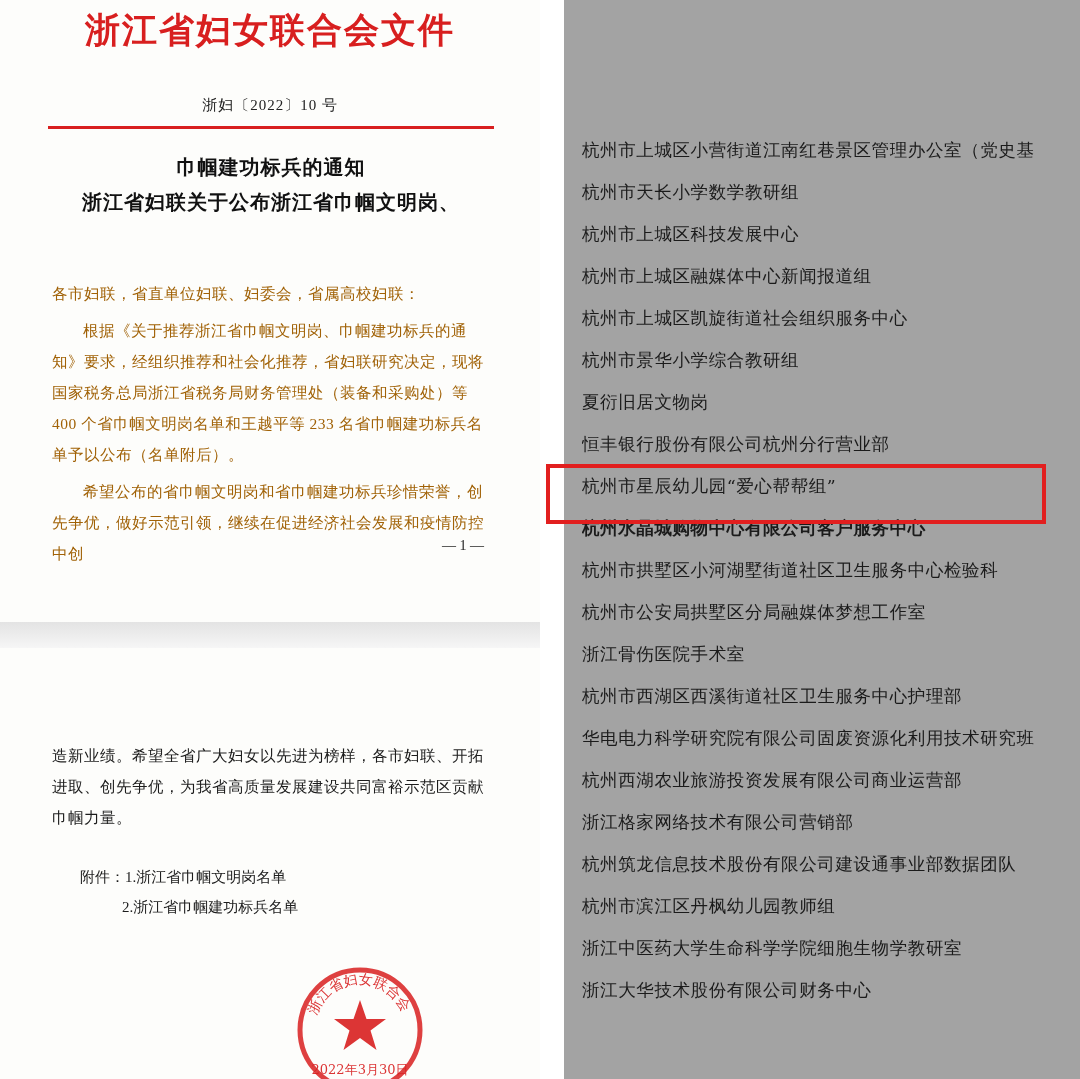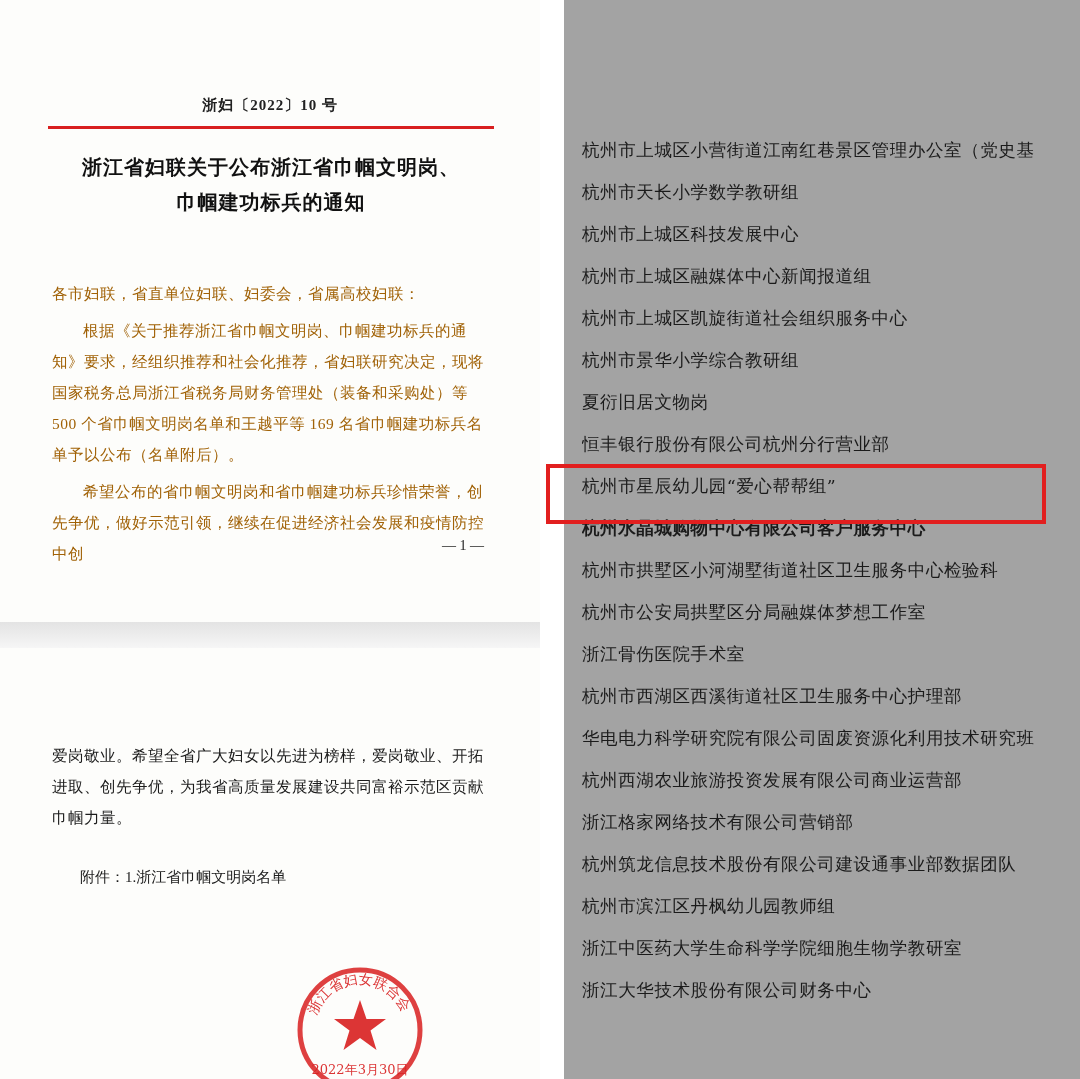--- a/index.html
+++ b/index.html
@@ -50,21 +50,20 @@
 
   .doc-number {
     position: absolute;
     left: 0;
     top: 96px;
     width: 540px;
     text-align: center;
     font-size: 15px;
     letter-spacing: 1px;
     color: #222;
-    font-weight: bold;
   }
 
   .red-rule {
     position: absolute;
     left: 48px;
     top: 126px;
     width: 446px;
     height: 3px;
     background: #d81f1f;
   }
@@ -196,48 +195,52 @@
     pointer-events: none;
   }
 </style>
 </head>
 <body>
 
 <div class="page">
 
   <div class="doc-left">
 
+    <div class="doc-header">
+      <div class="doc-header-title">浙江省妇女联合会文件</div>
+    </div>
 
     <div class="doc-number">浙妇〔2022〕10 号</div>
 
     <div class="red-rule"></div>
 
     <div class="doc-title">
+      <div>巾帼建功标兵的通知</div>
       <div>浙江省妇联关于公布浙江省巾帼文明岗、</div>
-      <div>巾帼建功标兵的通知</div>
     </div>
 
     <div class="doc-body">
       <p>各市妇联，省直单位妇联、妇委会，省属高校妇联：</p>
-      <p class="indent">根据《关于推荐浙江省巾帼文明岗、巾帼建功标兵的通知》要求，经组织推荐和社会化推荐，省妇联研究决定，现将国家税务总局浙江省税务局财务管理处（装备和采购处）等 500 个省巾帼文明岗名单和王越平等 169 名省巾帼建功标兵名单予以公布（名单附后）。</p>
+      <p class="indent">根据《关于推荐浙江省巾帼文明岗、巾帼建功标兵的通知》要求，经组织推荐和社会化推荐，省妇联研究决定，现将国家税务总局浙江省税务局财务管理处（装备和采购处）等 400 个省巾帼文明岗名单和王越平等 233 名省巾帼建功标兵名单予以公布（名单附后）。</p>
       <p class="indent">希望公布的省巾帼文明岗和省巾帼建功标兵珍惜荣誉，创先争优，做好示范引领，继续在促进经济社会发展和疫情防控中创</p>
     </div>
 
     <div class="page-mark">— 1 —</div>
 
     <div class="page-gap"></div>
 
     <div class="doc-body-2">
-      <p>爱岗敬业。希望全省广大妇女以先进为榜样，爱岗敬业、开拓进取、创先争优，为我省高质量发展建设共同富裕示范区贡献巾帼力量。</p>
+      <p>造新业绩。希望全省广大妇女以先进为榜样，各市妇联、开拓进取、创先争优，为我省高质量发展建设共同富裕示范区贡献巾帼力量。</p>
     </div>
 
     <div class="attachments">
       <div>
         <span>附件：</span><span>1.浙江省巾帼文明岗名单</span>
       </div>
+      <div class="att-line-2">2.浙江省巾帼建功标兵名单</div>
     </div>
 
     <div class="seal">
       <svg width="136" height="136" viewBox="0 0 136 136">
         <circle cx="68" cy="68" r="60" fill="none" stroke="#d81f1f" stroke-width="5" opacity="0.85"></circle>
         <path d="M68 38 L74.5 57 L94 57 L78.5 68.5 L84.5 88 L68 76 L51.5 88 L57.5 68.5 L42 57 L61.5 57 Z" fill="#d81f1f" opacity="0.9"></path>
         <path id="sealArc" d="M 22 68 A 46 46 0 0 1 114 68" fill="none"></path>
         <text font-family="DejaVu Serif, serif" font-size="14" fill="#d81f1f" opacity="0.9">
           <textPath href="#sealArc" startOffset="10%">浙江省妇女联合会</textPath>
         </text>

